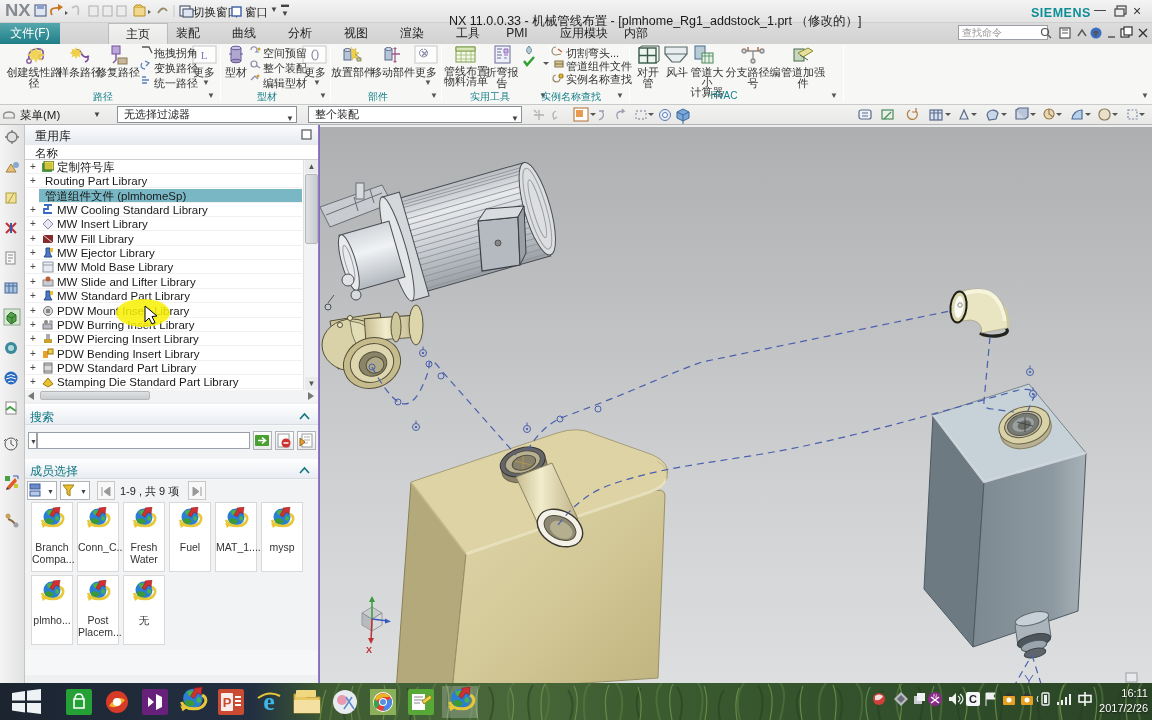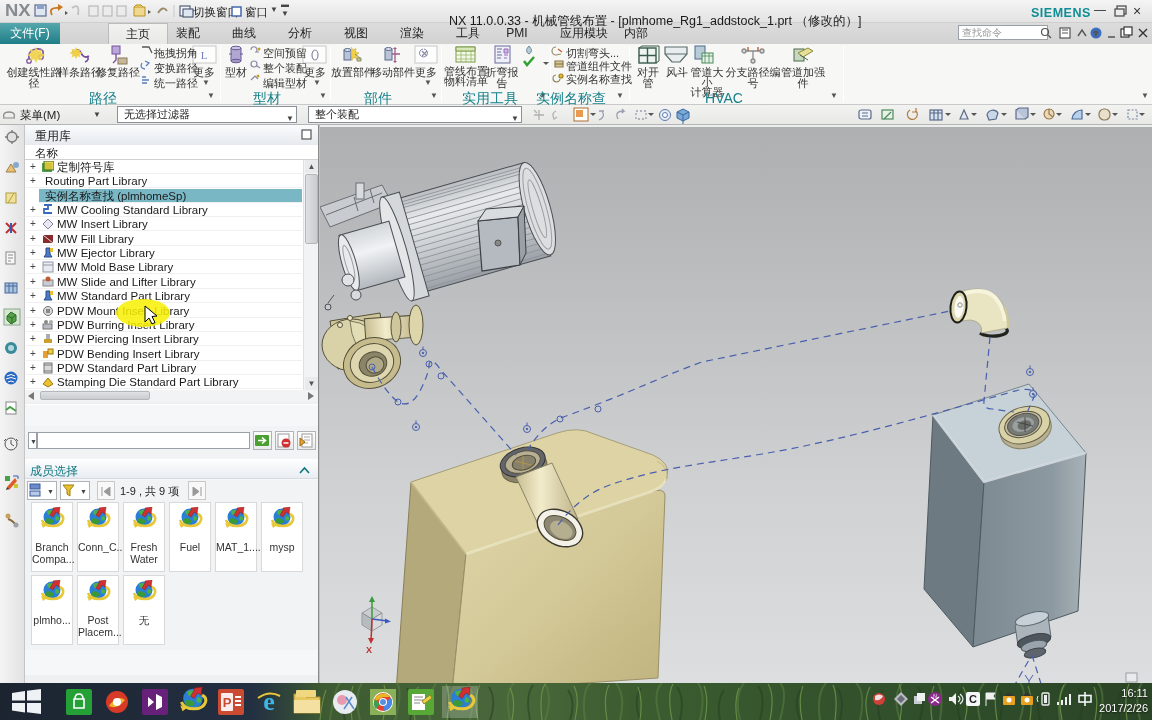--- a/index.html
+++ b/index.html
@@ -17,28 +17,28 @@
 #tab-file{left:0;width:60px;background:linear-gradient(#55a7ad,#1f7e87);color:#fff}
 #tab-home{left:108px;width:60px;background:linear-gradient(#f2f2f1,#e8e8e6);border:1px solid #bbb;border-bottom:none}
 
 #findbox{position:absolute;left:958px;top:25px;width:90px;height:15px;background:#fff;border:1px solid #9aa0a6;font-size:10px;color:#999;padding-left:3px;line-height:14px}
 
 #ribbon{position:absolute;left:0;top:44px;width:1152px;height:61px;background:#f7f7f5;border-bottom:1px solid #c9c9c9}
 .rlabel{position:absolute;font-size:11px;color:#333;text-align:center;top:23px;line-height:11px}
 .rlabel2{position:absolute;font-size:11px;color:#333;text-align:center;line-height:10px}
 .rsmall{position:absolute;font-size:11px;color:#333;white-space:nowrap}
 .gsep{position:absolute;top:2px;height:56px;width:1px;background:#d4d4d2;border-right:1px solid #fff}
-.gname{position:absolute;top:46px;font-size:14px;color:#16808a;text-align:center;width:80px}
+.gname{position:absolute;top:46px;font-size:10px;color:#16808a;text-align:center;width:80px}
 .gdrop{position:absolute;top:49px;font-size:8px;color:#555}
 
 #tb2{position:absolute;left:0;top:105px;width:1152px;height:20px;background:linear-gradient(#f2f2f0,#e8e8e6);border-bottom:1px solid #b5b5b5}
 .combo{position:absolute;top:1px;height:17px;background:#fff;border:1px solid #8a9097;font-size:11px;color:#222;line-height:15px;padding-left:6px}
 .combo .ca{position:absolute;right:2px;top:4px;font-size:8px;color:#444}
 
-#main{position:absolute;left:0;top:125px;width:1152px;height:558px;background:#c4b5fd}
+#main{position:absolute;left:0;top:125px;width:1152px;height:558px;background:#8b5cf6}
 #strip{position:absolute;left:0;top:0;width:25px;height:558px;background:linear-gradient(90deg,#f4f4f4,#e2e2e2);border-right:1px solid #c5c5c5}
 #panel{position:absolute;left:25px;top:0;width:294px;height:558px;background:#f6f7f8;border-right:1px solid #8a8a8a}
 #viewport{position:absolute;left:320px;top:0;width:832px;height:558px}
 
 .phead{position:absolute;left:0;width:293px;height:20px;background:linear-gradient(#fdfdfe,#e9edf2);border-top:1px solid #fff;border-bottom:1px solid #d7dce2;font-size:12px;color:#0d7680}
 .phead .t{position:absolute;left:5px;top:3px}
 .trow{position:absolute;left:1px;width:276px;height:14px;font-size:11.5px;color:#1a1a1a;white-space:nowrap;line-height:14px}
 .trow .pl{position:absolute;left:4px;top:0;color:#444;font-size:10px}
 .ticon{position:absolute;left:16px;top:1px;width:12px;height:12px}
 .ttext{position:absolute;left:31px;top:0}
@@ -458,21 +458,21 @@
               <rect x="2" y="0" width="10" height="9" fill="#e8c838" opacity=".85"></rect>
               <path d="M2 0 h10 v9 h-10z" fill="none" stroke="#2a7030"></path>
             </svg>
             <span class="ttext" style="left:31px">定制符号库</span>
           </div>
           <div class="trow" style="top:14.35px;border-bottom:1px solid #f0f0f0">
             <span class="pl">+</span>
             <span class="ttext" style="left:19px">Routing Part Library</span>
           </div>
           <div class="trow" style="top:28.7px;left:14px;width:263px;background:#79b7c5;border-bottom:1px solid #f0f0f0">
-            <span class="ttext" style="left:6px">实例名称查找 (plmhomeSp)</span>
+            <span class="ttext" style="left:6px">管道组件文件 (plmhomeSp)</span>
           </div>
           <div class="trow" style="top:43.05px;border-bottom:1px solid #f0f0f0">
             <span class="pl">+</span>
             <svg class="ticon" width="12" height="12">
               <path d="M2 1 h8 M6 1 v4 h-4 v4 h8" stroke="#3a6ac0" fill="none" stroke-width="1.8"></path>
             </svg>
             <span class="ttext" style="left:31px">MW Cooling Standard Library</span>
           </div>
           <div class="trow" style="top:57.4px;border-bottom:1px solid #f0f0f0">
             <span class="pl">+</span>
@@ -585,20 +585,26 @@
         <svg style="position:absolute;left:2px;top:2px" width="8" height="8">
             <path d="M7 0 L1 4 L7 8z" fill="#777"></path>
           </svg>
         <div style="position:absolute;left:15px;top:1px;width:110px;height:9px;background:linear-gradient(#dfe1e3,#c9ccce);border:1px solid #b5b8ba;border-radius:2px"></div>
         <svg style="position:absolute;right:3px;top:2px" width="8" height="8">
             <path d="M1 0 L7 4 L1 8z" fill="#777"></path>
           </svg>
       </div>
       <div style="position:absolute;left:0;top:277px;width:293px;height:3px;background:#eef0f2;border-bottom:1px solid #fff"></div>
 
+      <div class="phead" style="top:280px">
+          <span class="t">搜索</span>
+          <svg class="abs" style="right:8px;top:6px" width="11" height="8">
+            <path d="M1 7 L5.5 2 L10 7" fill="none" stroke="#0d7680" stroke-width="1.6"></path>
+          </svg>
+        </div>
       <div style="position:absolute;left:0;top:301px;width:293px;height:33px;background:#f2f3f5">
         <div style="position:absolute;left:3px;top:6px;width:9px;height:17px;background:#fff;border:1px solid #9aa0a8">
             <span style="position:absolute;left:1px;top:5px;font-size:7px;color:#444">▼</span>
           </div>
         <div style="position:absolute;left:12px;top:6px;width:213px;height:17px;background:#fff;border:1px solid #9aa0a8"></div>
         <div style="position:absolute;left:228px;top:5px;width:19px;height:19px;background:linear-gradient(#fefefe,#e8eaec);border:1px solid #b0b4b8">
           <svg width="17" height="17">
               <rect x="1" y="3" width="14" height="11" fill="#4aa030" rx="1"></rect>
               <path d="M4 8.5 h7 M8 5.5 l3.5 3 -3.5 3" stroke="#fff" stroke-width="1.6" fill="none"></path>
             </svg>

